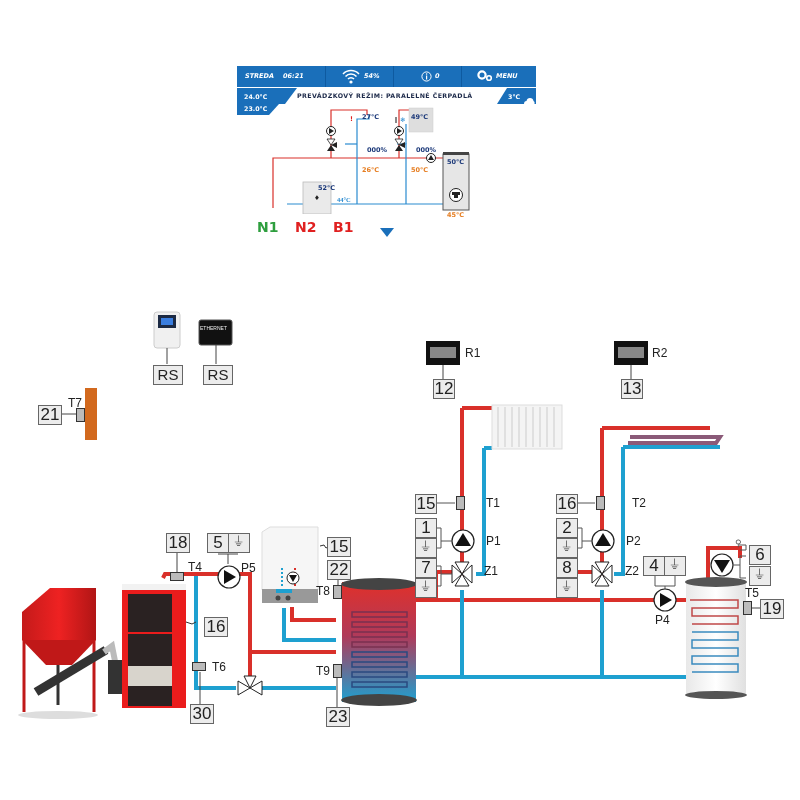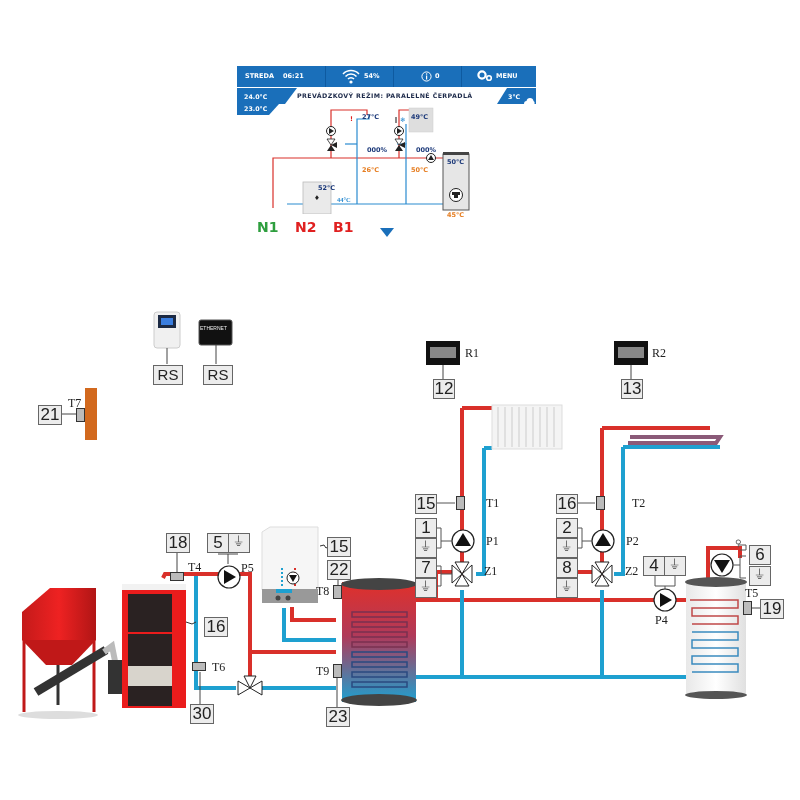--- a/index.html
+++ b/index.html
@@ -1,33 +1,33 @@
 <!DOCTYPE html>
 <html><head>
 <meta charset="utf-8">
 <style>
   html, body { margin:0; padding:0; background:#ffffff; }
   body { width:800px; height:800px; position:relative; overflow:hidden; font-family:"Liberation Sans", sans-serif; }
   .abs { position:absolute; }
   
   #screen { position:absolute; left:237px; top:66px; width:299px; height:148px; background:#fff; }
   .topbar { position:absolute; left:0; top:0; width:299px; height:21px; background:#1a6fba; color:#fff; font-family:"DejaVu Sans", sans-serif; font-weight:bold; font-size:6.5px; }
-  .topbar .cell { position:absolute; top:0; height:21px; line-height:21px; }
+  .topbar .cell { position:absolute; top:0; height:21px; line-height:21px;font-style:italic; }
   .topbar .sep { position:absolute; top:0; width:1px; height:21px; background:#0e5aa0; }
   .secondbar { position:absolute; left:0; top:22px; width:299px; height:16px; background:#1a6fba; }
   .modepanel { position:absolute; left:48px; top:22px; width:222px; height:16px; background:#fff; clip-path:polygon(12px 0,100% 0,calc(100% - 10px) 100%,0 100%); }
   .modetext { position:absolute; left:60px; top:22px; width:200px; height:16px; line-height:16px; font-family:"DejaVu Sans", sans-serif; font-weight:bold; font-size:6.3px; color:#1d2a4a; letter-spacing:0.4px; }
   .temp-small { position:absolute; font-family:"DejaVu Sans", sans-serif; font-weight:bold; font-size:6.3px; color:#fff; }
   .scr-txt { position:absolute; font-family:"DejaVu Sans", sans-serif; font-weight:bold; font-size:6.5px; }
   .navy { color:#1d3a7a; } .orange { color:#e67e22;margin-top:44px; } .blue { color:#2a8bd0;font-family:Liberation Serif, serif; }
   .circuit-label { position:absolute; font-family:"DejaVu Sans", sans-serif; font-weight:bold; font-size:14px; }
   
   .nbox { position:absolute; background:#ececec; border:1px solid #666; font-family:"Liberation Sans", sans-serif; font-size:17px; color:#222; text-align:center; line-height:18px; height:18px; box-sizing:content-box; }
   .gbox { position:absolute; background:#ececec; border:1px solid #666; width:20px; height:18px; }
-  .lbl { position:absolute; font-family:Liberation Serif, serif; font-size:12px; color:#222; }
+  .lbl { position:absolute; font-family:Liberation Sans, sans-serif; font-size:12px; color:#222; }
   .sensor { position:absolute; width:7px; height:12px; background:#bbb; border:1px solid #333; }
   .sensorh { position:absolute; width:12px; height:7px; background:#bbb; border:1px solid #333; }
 </style>
 </head>
 <body>
 
 <div id="screen">
   <div class="topbar">
     <span class="cell" style="left:8px">STREDA</span>
     <span class="cell" style="left:46px">06:21</span>

